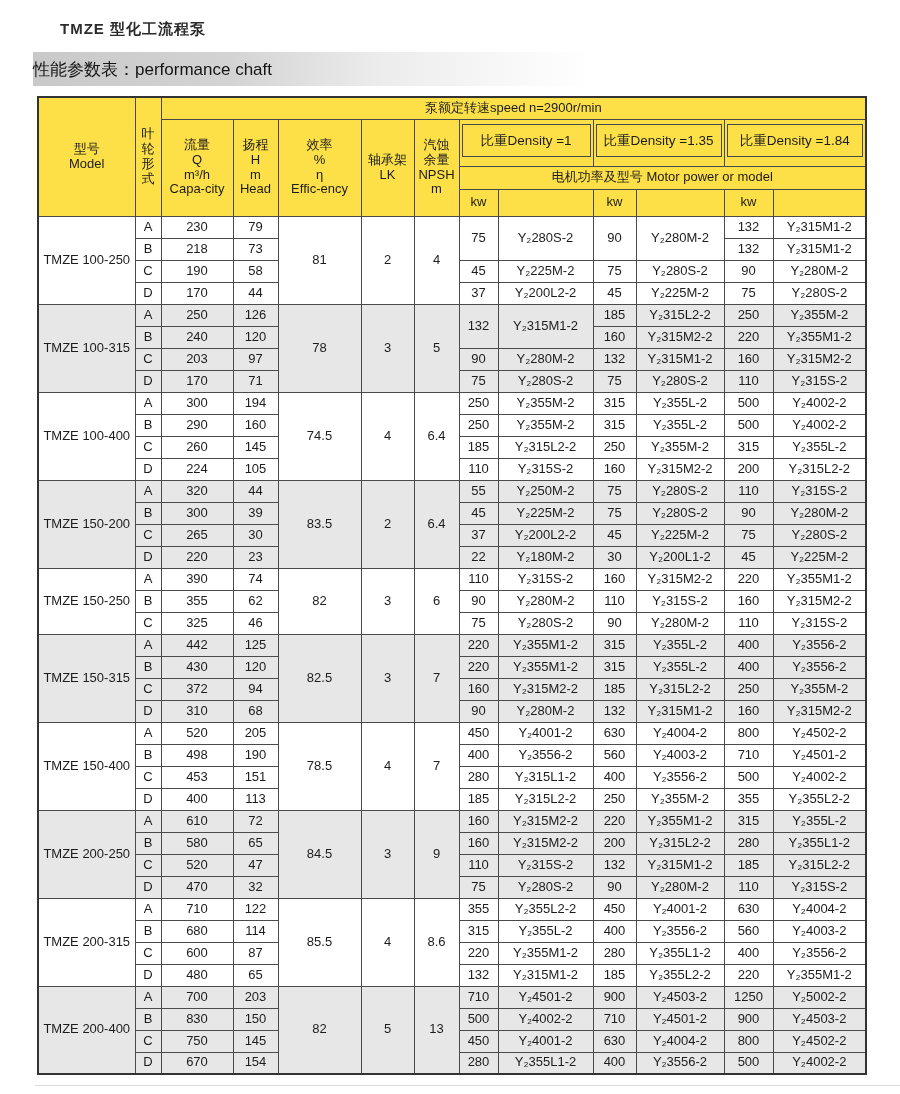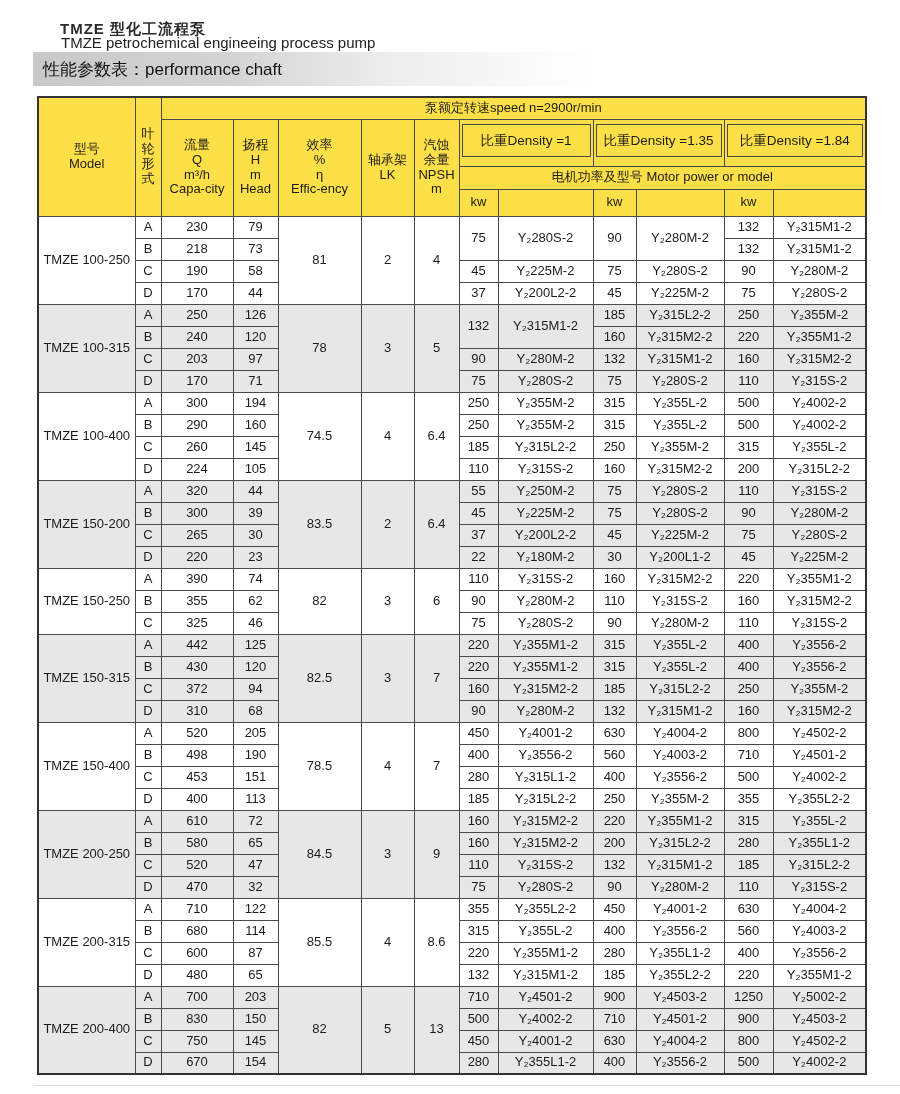--- a/index.html
+++ b/index.html
@@ -15,21 +15,21 @@
     font-size:15px;font-weight:bold;color:#2b2b2b;letter-spacing:1px;
   }
   .page-subtitle{
     position:absolute;left:61px;top:34px;
     font-size:15px;color:#222;
   }
   .section-banner{
     position:absolute;left:33px;top:52px;width:560px;height:34px;
     background:linear-gradient(to right,#c9c9c9 0%,#d3d3d3 35%,#ececec 62%,#f8f8f8 85%,#ffffff 100%);
     display:flex;align-items:center;
-    font-size:17px;color:#141414;padding-left:10px;box-sizing:border-box;
+    font-size:17px;color:#141414;box-sizing:border-box;
   }
 
   table.perf{
     position:absolute;left:37px;top:96px;
     border-collapse:collapse;table-layout:fixed;width:828px;
     border:2px solid #333;
   }
   table.perf th, table.perf td{
     border:1px solid #4a4a4a;
     font-size:13px;font-weight:normal;
@@ -59,21 +59,20 @@
     position:absolute;left:35px;top:1085px;width:865px;height:1px;
     background:#d9d9d9;
   }
 </style>
 </head>
 <body>
 
 <div class="page">
 
   <div class="page-title">TMZE 型化工流程泵</div>
-  <div class="page-subtitle">TMZE petrochemical engineeing process pump</div>
   <div class="section-banner">
     <span>性能参数表：performance chaft</span>
   </div>
 
   <table class="perf">
     <colgroup>
       <col style="width:97px">
         <col style="width:26px">
         <col style="width:72px">
         <col style="width:45px">

